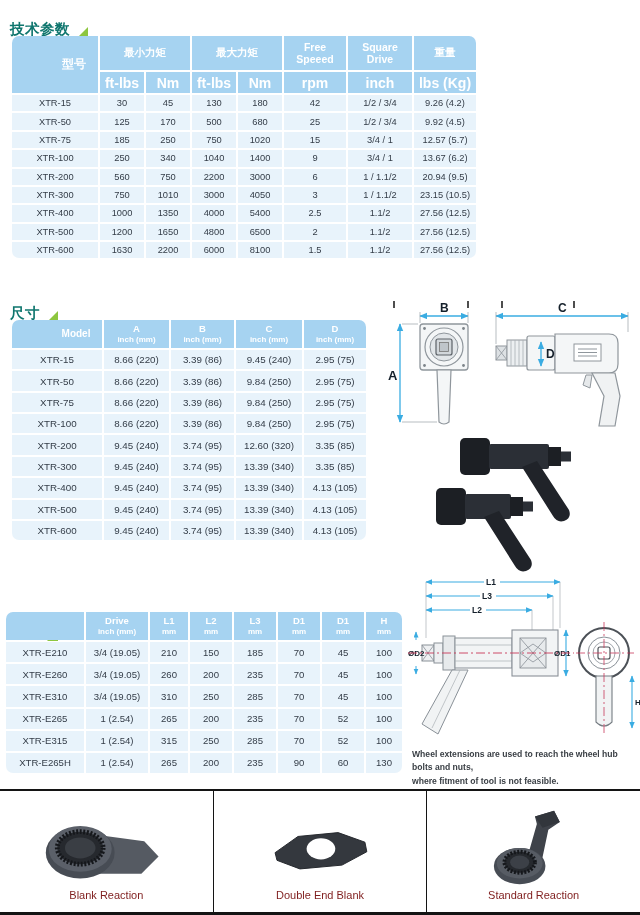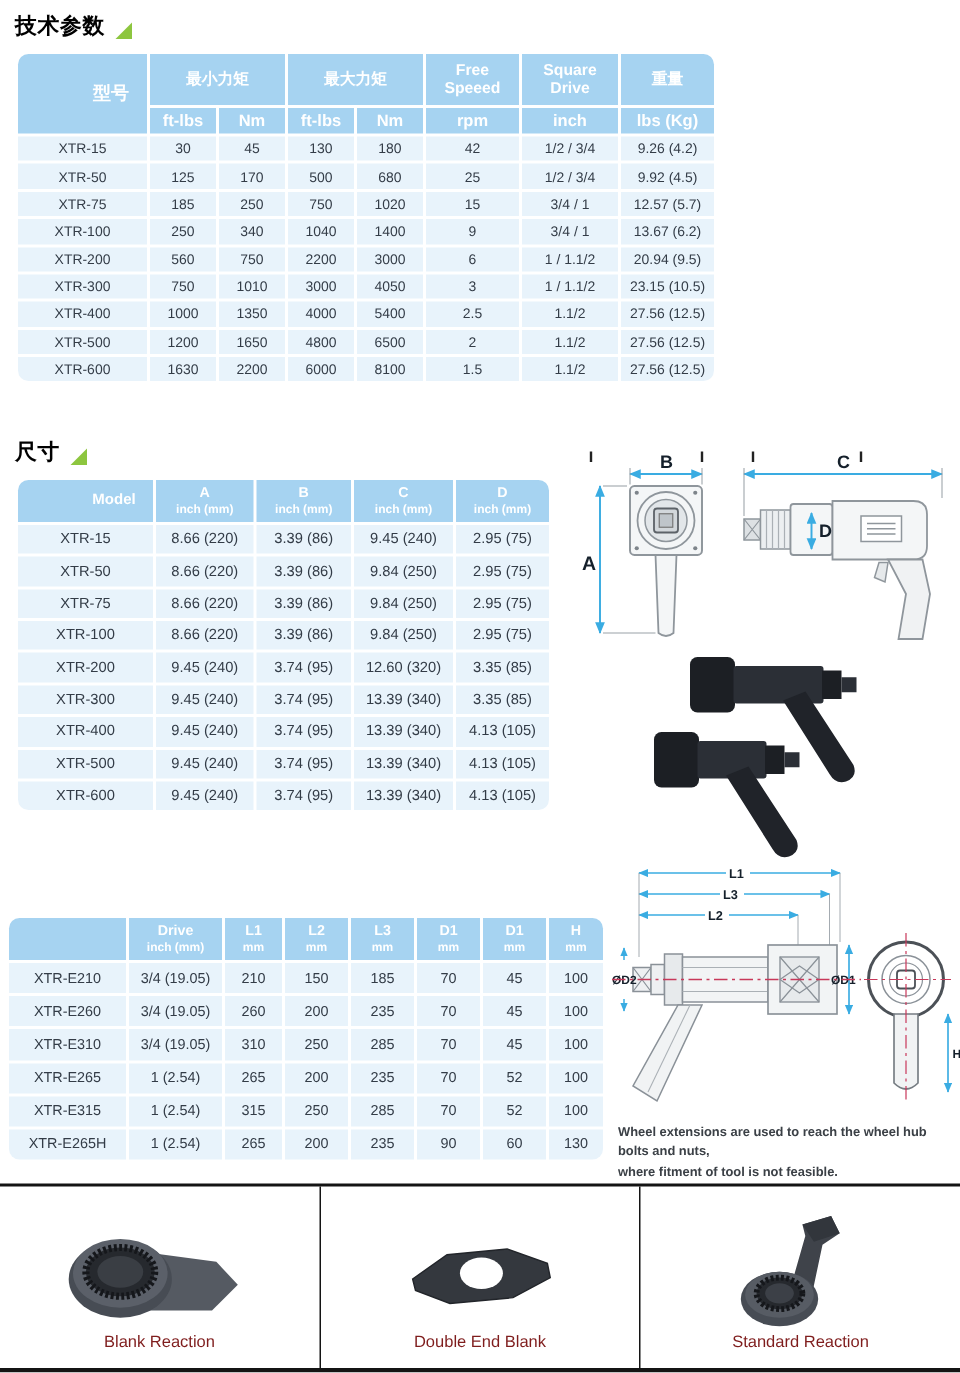--- a/index.html
+++ b/index.html
@@ -6,36 +6,36 @@
   body{
     width:640px;height:915px;position:relative;overflow:hidden;
     background:#ffffff;
     font-family:"Liberation Sans", sans-serif;
     -webkit-font-smoothing:antialiased;
   }
   .abs{position:absolute;}
 
   
   .sec-title{display:flex;align-items:flex-end;gap:7px;font-weight:bold;
-    font-size:14.5px;color:#000000;letter-spacing:.5px;}
+    font-size:14.5px;color:#0f766e;letter-spacing:.5px;margin-top:12px;}
   .tri{width:0;height:0;border-left:11px solid transparent;border-bottom:11px solid #8dc63f;margin-bottom:1px;}
 
   
   table{border-collapse:separate;border-spacing:2px;table-layout:fixed;}
   th{background:#a6d3f1;color:#ffffff;font-weight:bold;text-align:center;vertical-align:middle;}
   td{background:#e8f3fb;color:#333c47;text-align:center;vertical-align:middle;}
   tr:first-child th:first-child{border-top-left-radius:7px;padding-left:38px;}
   tr:first-child th:last-child{border-top-right-radius:7px;}
   tbody tr:last-child td:first-child{border-bottom-left-radius:7px;}
   tbody tr:last-child td:last-child{border-bottom-right-radius:7px;}
 
   .t1{width:450px;}
   .t1 th.grp{font-size:10.5px;padding:5px 0;}
   .t1 th.model{font-size:12px;}
-  .t1 th.unit{font-size:11px;padding:2.5px 0;}
+  .t1 th.unit{font-size:14px;padding:2.5px 0;}
   .t1 td{font-size:9.3px;padding:3.2px 0;}
 
   .t2{width:346px;}
   .t2 th{padding:3px 0;}
   .t2 td{font-size:9.8px;padding:4.2px 0;}
 
   .t3{width:384px;}
   .t3 th{padding:3px 0;}
   .t3 td{font-size:9.6px;padding:4.6px 0;text-align:center;}
 

